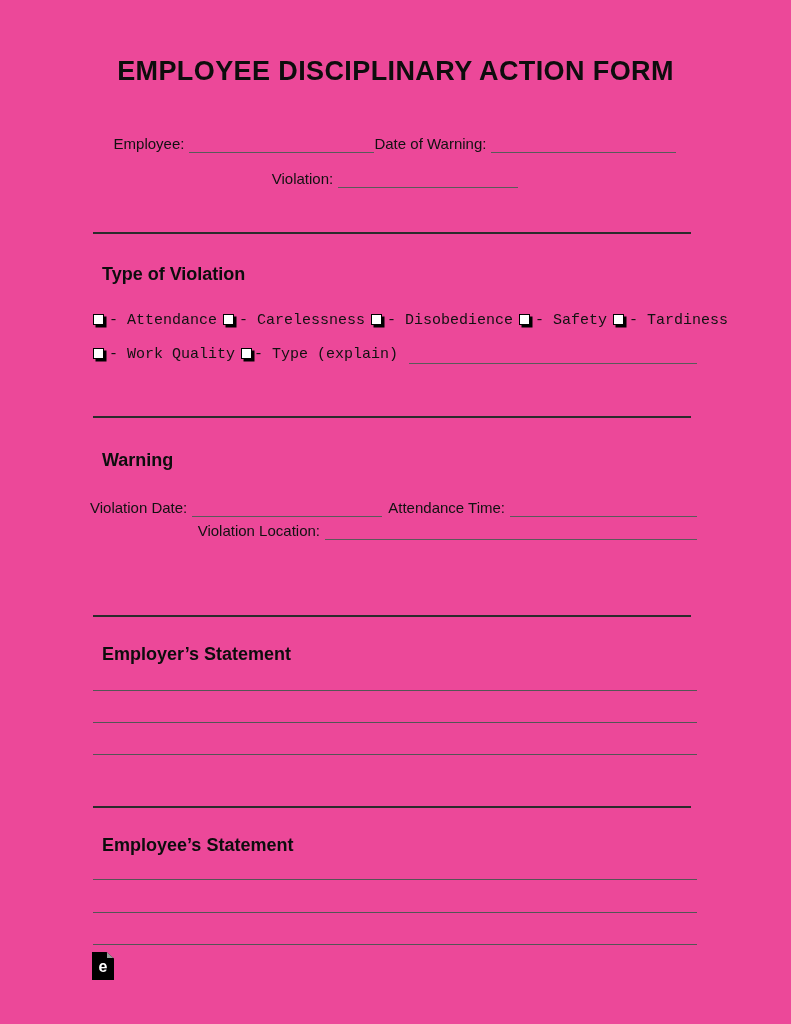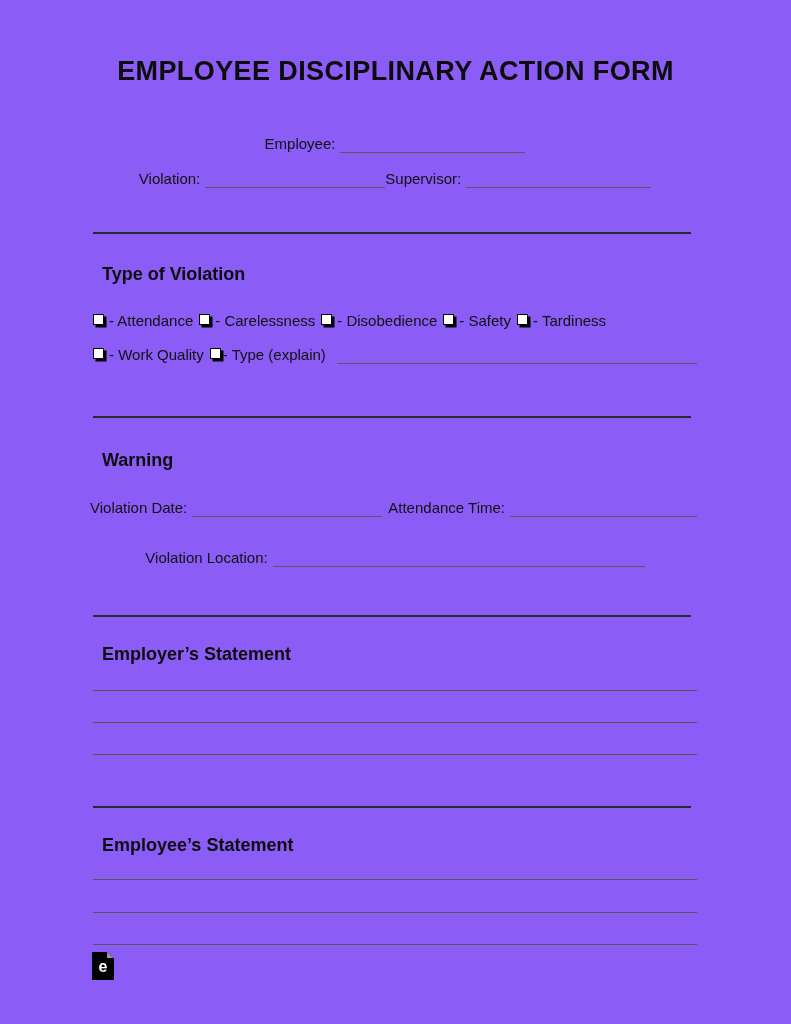--- a/index.html
+++ b/index.html
@@ -1,34 +1,34 @@
 <!DOCTYPE html>
 <html><head>
 <meta charset="utf-8">
 <style>
   html,body{margin:0;padding:0;background:#ffffff;}
   .page{
-    position:relative;width:791px;height:1024px;background:#8b5cf6;
+    position:relative;width:791px;height:1024px;background:#ec4899;
     font-family:"Liberation Sans","DejaVu Sans",sans-serif;
     color:#111111;font-size:15px;overflow:hidden;
   }
   .title{
     position:absolute;top:56px;left:0;width:100%;margin:0;
     text-align:center;font-size:27px;font-weight:bold;letter-spacing:.4px;color:#0d0d0d;
   }
   .frow{position:absolute;left:93px;right:94px;display:flex;justify-content:center;align-items:flex-end;white-space:nowrap;}
   .field{display:flex;align-items:flex-end;white-space:nowrap;}
   .label{line-height:18px;}
   .blank{display:inline-block;height:16px;margin-left:5px;border-bottom:1.5px solid #5a5a5a;}
   .w180{width:180px}.w185{width:185px}.w187{width:187px}.w190{width:190px}.w372{width:372px}
   .flex1{flex:1 1 auto;}
   .divider{position:absolute;left:93px;width:598px;height:0;border-top:2px solid #2b2b2b;}
   .heading{position:absolute;left:93px;margin:9px;font-size:18px;font-weight:bold;color:#0d0d0d;}
   .cbrow{position:absolute;left:93px;right:94px;display:flex;align-items:flex-end;white-space:nowrap;line-height:18px;}
-  .cbitem{display:flex;align-items:center;margin-right:6px;}
+  .cbitem{display:flex;align-items:center;margin-right:6px;font-family:Liberation Mono, monospace;}
   .cb{
     display:inline-block;width:9px;height:9px;background:#fff;
     border:1.4px solid #000;box-shadow:2.5px 2.5px 0 0 #000;
     margin-right:5px;margin-bottom:3px;flex:0 0 auto;
   }
   .cb.tight{margin-right:2px;}
   .cbitem .cbtext{margin-right:0;}
   .wline{position:absolute;left:93px;width:604px;height:0;border-top:1.5px solid #555555;}
   .logo{position:absolute;left:92px;top:952px;width:22px;height:28px;}
   .logo .sheet{position:absolute;left:0;top:0;width:100%;height:100%;background:#000;
@@ -45,30 +45,30 @@
 
 <div class="page">
 
   <h1 class="title">EMPLOYEE DISCIPLINARY ACTION FORM</h1>
 
   <div class="frow" style="top:135px">
     <div class="field">
       <span class="label">Employee:</span>
       <span class="blank w185"></span>
     </div>
+    <div class="field">
+      <span class="label">Date of Warning:</span>
+      <span class="blank w185"></span>
+    </div>
   </div>
 
   <div class="frow" style="top:170px">
     <div class="field">
       <span class="label">Violation:</span>
       <span class="blank w180"></span>
-    </div>
-    <div class="field">
-      <span class="label">Supervisor:</span>
-      <span class="blank w185"></span>
     </div>
   </div>
 
   <div class="divider" style="top:232px"></div>
 
   <h2 class="heading" style="top:255px">Type of Violation</h2>
 
   <div class="cbrow" style="top:312px">
     <span class="cbitem">
       <span class="cb"></span>
@@ -112,21 +112,21 @@
     <div class="field">
       <span class="label">Violation Date:</span>
       <span class="blank w190"></span>
     </div>
     <div class="field" style="margin-left:6px">
       <span class="label">Attendance Time:</span>
       <span class="blank w187"></span>
     </div>
   </div>
 
-  <div class="frow" style="top:549px;justify-content:center">
+  <div class="frow" style="top:522px;justify-content:flex-end">
     <div class="field">
       <span class="label">Violation Location:</span>
       <span class="blank w372"></span>
     </div>
   </div>
 
   <div class="divider" style="top:615px"></div>
 
   <h2 class="heading" style="top:635px">Employer’s Statement</h2>
 

